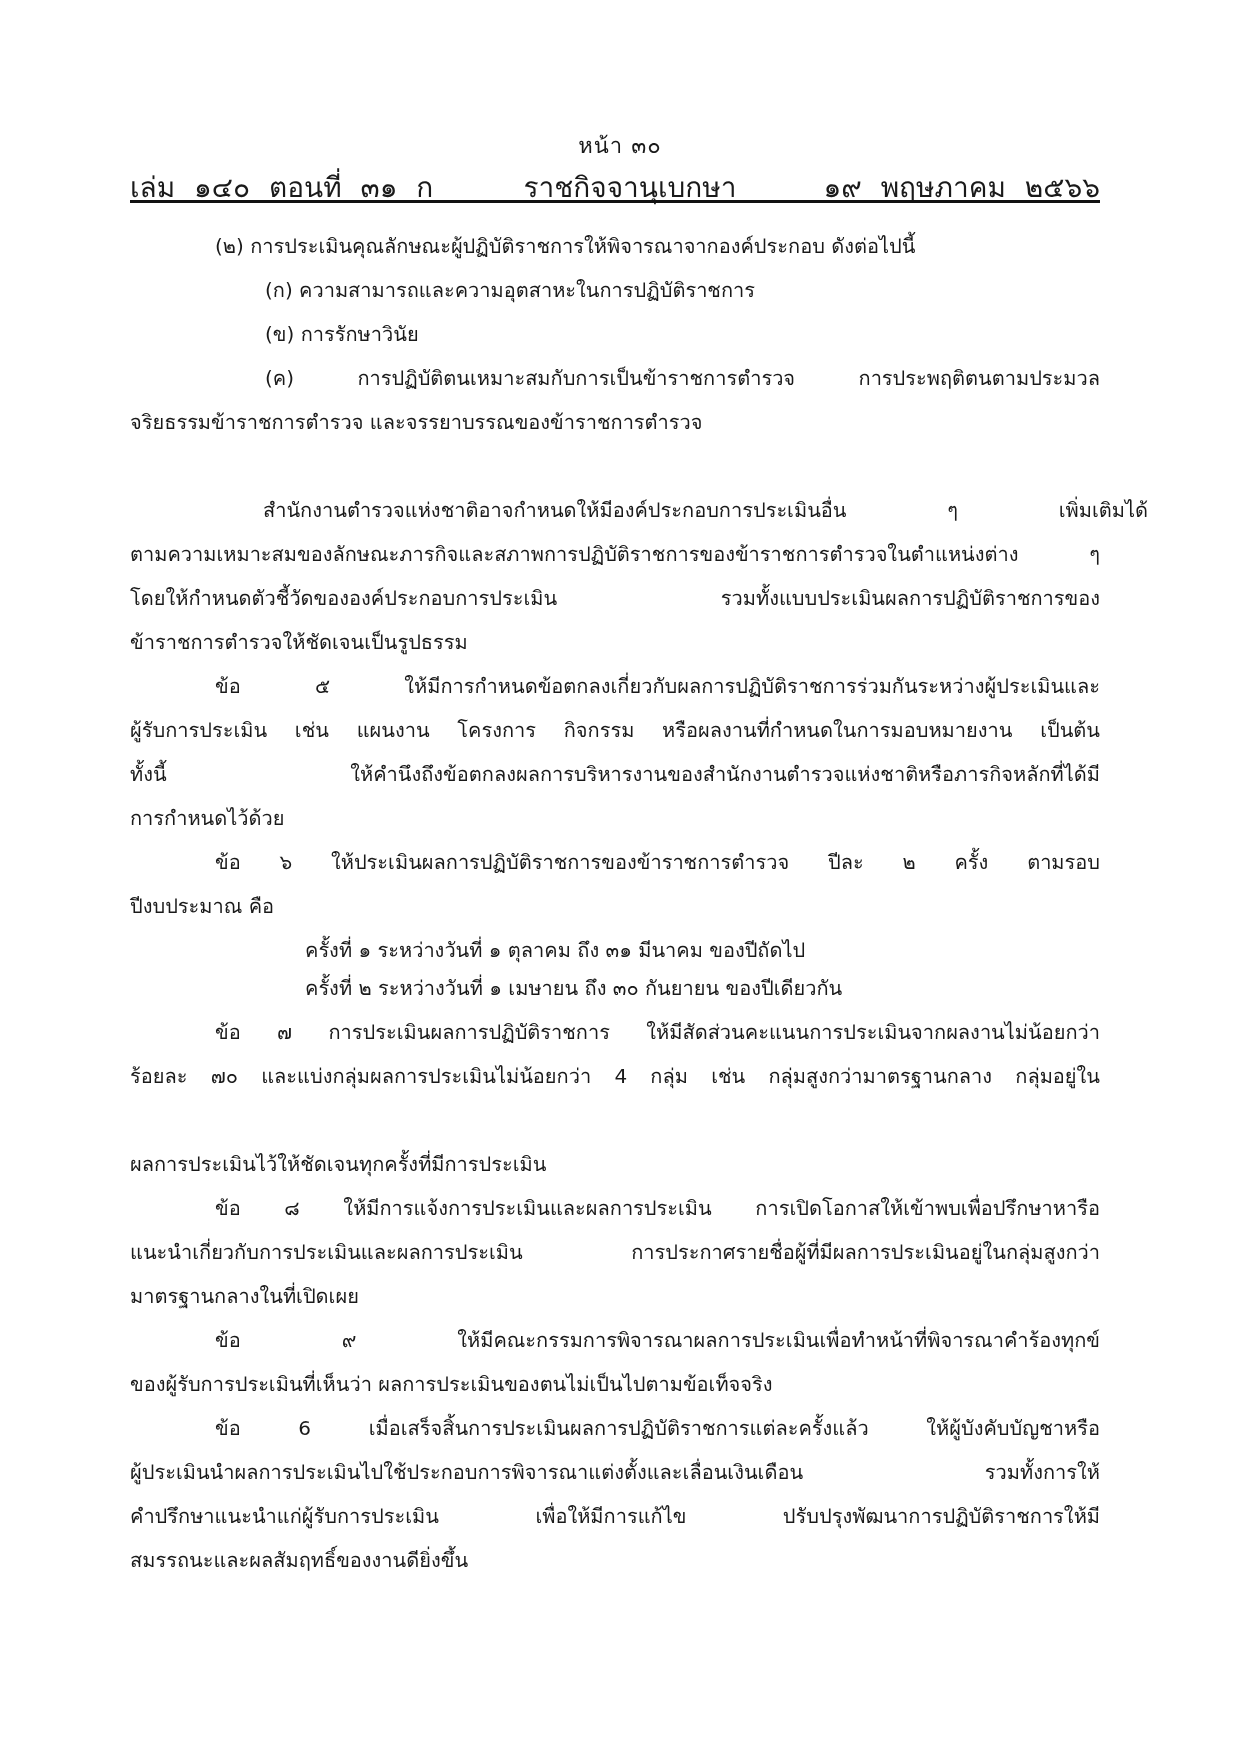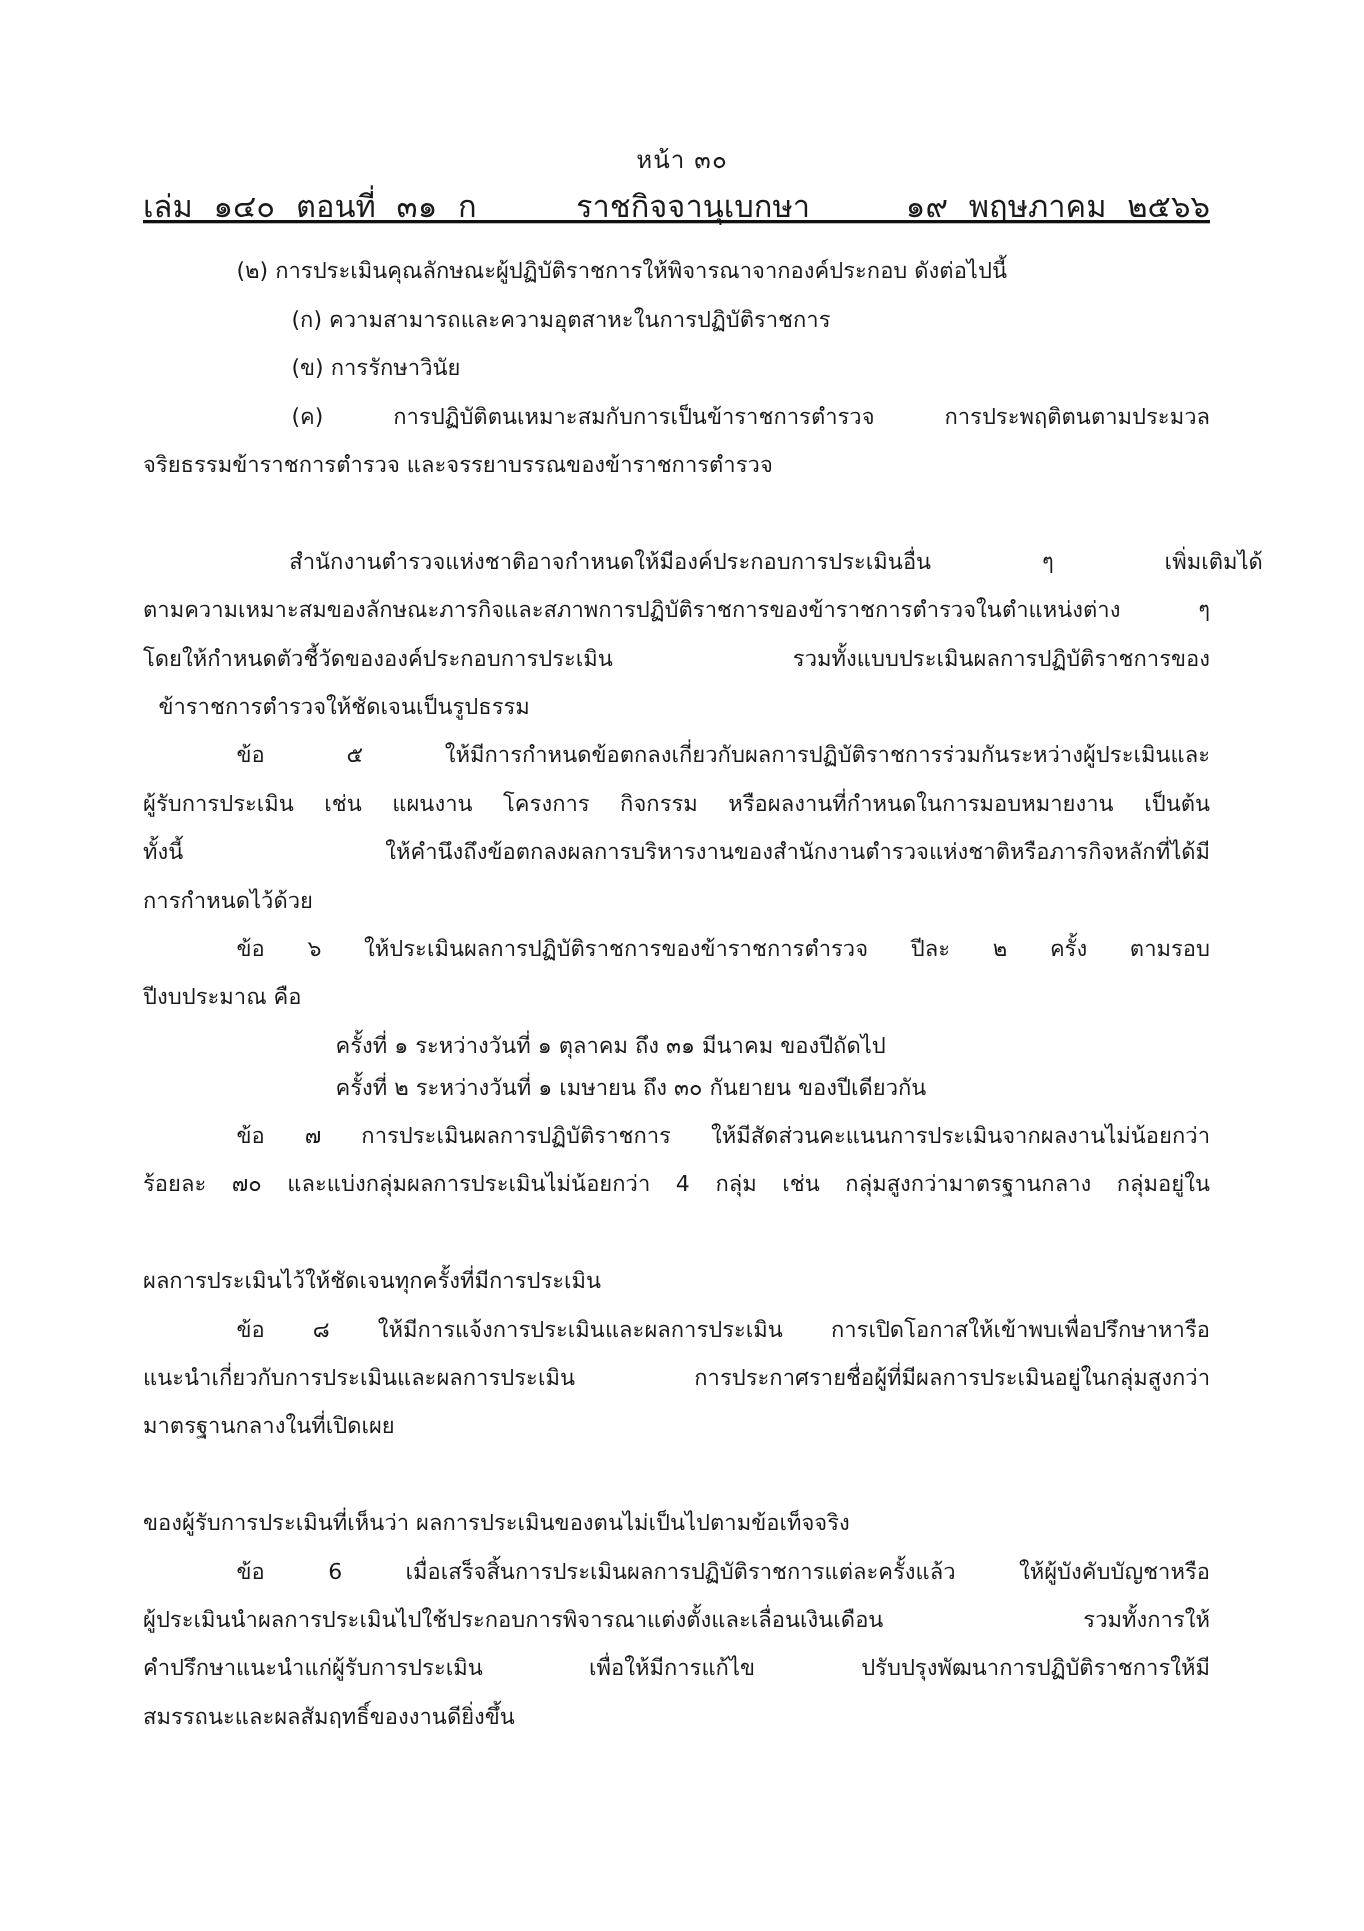--- a/index.html
+++ b/index.html
@@ -30,40 +30,41 @@
   <div class="rule"></div>
 
   <div class="line" style="top:232px;left:215px;">(๒) การประเมินคุณลักษณะผู้ปฏิบัติราชการให้พิจารณาจากองค์ประกอบ ดังต่อไปนี้</div>
   <div class="line" style="top:276px;left:265px;">(ก) ความสามารถและความอุตสาหะในการปฏิบัติราชการ</div>
   <div class="line" style="top:320px;left:265px;">(ข) การรักษาวินัย</div>
   <div class="line j" style="top:364px;left:265px;width:835px;">(ค) การปฏิบัติตนเหมาะสมกับการเป็นข้าราชการตำรวจ การประพฤติตนตามประมวล</div>
   <div class="line" style="top:408px;left:130px;">จริยธรรมข้าราชการตำรวจ และจรรยาบรรณของข้าราชการตำรวจ</div>
   <div class="line j" style="top:496px;left:215px;width:885px;margin-left:48px;">สำนักงานตำรวจแห่งชาติอาจกำหนดให้มีองค์ประกอบการประเมินอื่น ๆ เพิ่มเติมได้</div>
   <div class="line j" style="top:540px;">ตามความเหมาะสมของลักษณะภารกิจและสภาพการปฏิบัติราชการของข้าราชการตำรวจในตำแหน่งต่าง ๆ</div>
   <div class="line j" style="top:584px;">โดยให้กำหนดตัวชี้วัดขององค์ประกอบการประเมิน รวมทั้งแบบประเมินผลการปฏิบัติราชการของ</div>
-  <div class="line" style="top:628px;left:144px;">ข้าราชการตำรวจให้ชัดเจนเป็นรูปธรรม</div>
+  <div class="line" style="top:628px;left:130px;">ข้าราชการตำรวจให้ชัดเจนเป็นรูปธรรม</div>
 
   <div class="line j" style="top:672px;left:215px;width:885px;">ข้อ ๕ ให้มีการกำหนดข้อตกลงเกี่ยวกับผลการปฏิบัติราชการร่วมกันระหว่างผู้ประเมินและ</div>
   <div class="line j" style="top:716px;">ผู้รับการประเมิน เช่น แผนงาน โครงการ กิจกรรม หรือผลงานที่กำหนดในการมอบหมายงาน เป็นต้น</div>
   <div class="line j" style="top:760px;">ทั้งนี้ ให้คำนึงถึงข้อตกลงผลการบริหารงานของสำนักงานตำรวจแห่งชาติหรือภารกิจหลักที่ได้มี</div>
   <div class="line" style="top:804px;left:130px;">การกำหนดไว้ด้วย</div>
 
   <div class="line j" style="top:848px;left:215px;width:885px;">ข้อ ๖ ให้ประเมินผลการปฏิบัติราชการของข้าราชการตำรวจ ปีละ ๒ ครั้ง ตามรอบ</div>
   <div class="line" style="top:892px;left:130px;">ปีงบประมาณ คือ</div>
   <div class="line" style="top:936px;left:305px;">ครั้งที่ ๑ ระหว่างวันที่ ๑ ตุลาคม ถึง ๓๑ มีนาคม ของปีถัดไป</div>
   <div class="line" style="top:974px;left:305px;">ครั้งที่ ๒ ระหว่างวันที่ ๑ เมษายน ถึง ๓๐ กันยายน ของปีเดียวกัน</div>
 
   <div class="line j" style="top:1018px;left:215px;width:885px;">ข้อ ๗ การประเมินผลการปฏิบัติราชการ ให้มีสัดส่วนคะแนนการประเมินจากผลงานไม่น้อยกว่า</div>
   <div class="line j" style="top:1062px;">ร้อยละ ๗๐ และแบ่งกลุ่มผลการประเมินไม่น้อยกว่า 4 กลุ่ม เช่น กลุ่มสูงกว่ามาตรฐานกลาง กลุ่มอยู่ใน</div>
   <div class="line" style="top:1150px;left:130px;">ผลการประเมินไว้ให้ชัดเจนทุกครั้งที่มีการประเมิน</div>
 
   <div class="line j" style="top:1194px;left:215px;width:885px;">ข้อ ๘ ให้มีการแจ้งการประเมินและผลการประเมิน การเปิดโอกาสให้เข้าพบเพื่อปรึกษาหารือ</div>
   <div class="line j" style="top:1238px;">แนะนำเกี่ยวกับการประเมินและผลการประเมิน การประกาศรายชื่อผู้ที่มีผลการประเมินอยู่ในกลุ่มสูงกว่า</div>
   <div class="line" style="top:1282px;left:130px;">มาตรฐานกลางในที่เปิดเผย</div>
 
+  <div class="line j" style="top:1326px;left:215px;width:885px;">ข้อ ๙ ให้มีคณะกรรมการพิจารณาผลการประเมินเพื่อทำหน้าที่พิจารณาคำร้องทุกข์</div>
   <div class="line" style="top:1370px;left:130px;">ของผู้รับการประเมินที่เห็นว่า ผลการประเมินของตนไม่เป็นไปตามข้อเท็จจริง</div>
 
   <div class="line j" style="top:1414px;left:215px;width:885px;">ข้อ 6 เมื่อเสร็จสิ้นการประเมินผลการปฏิบัติราชการแต่ละครั้งแล้ว ให้ผู้บังคับบัญชาหรือ</div>
   <div class="line j" style="top:1458px;">ผู้ประเมินนำผลการประเมินไปใช้ประกอบการพิจารณาแต่งตั้งและเลื่อนเงินเดือน รวมทั้งการให้</div>
   <div class="line j" style="top:1502px;">คำปรึกษาแนะนำแก่ผู้รับการประเมิน เพื่อให้มีการแก้ไข ปรับปรุงพัฒนาการปฏิบัติราชการให้มี</div>
   <div class="line" style="top:1546px;left:130px;">สมรรถนะและผลสัมฤทธิ์ของงานดียิ่งขึ้น</div>
 
 </div>
 
 </body></html>

